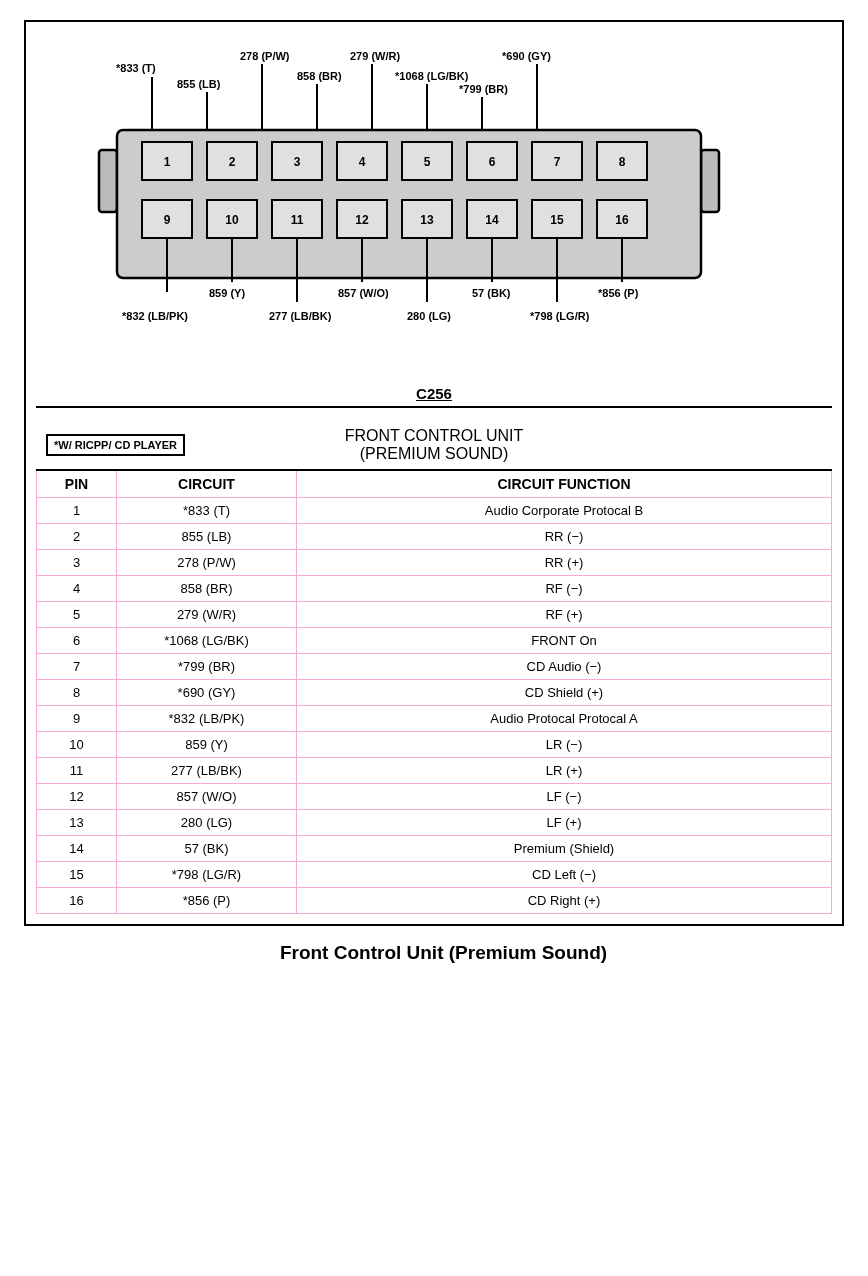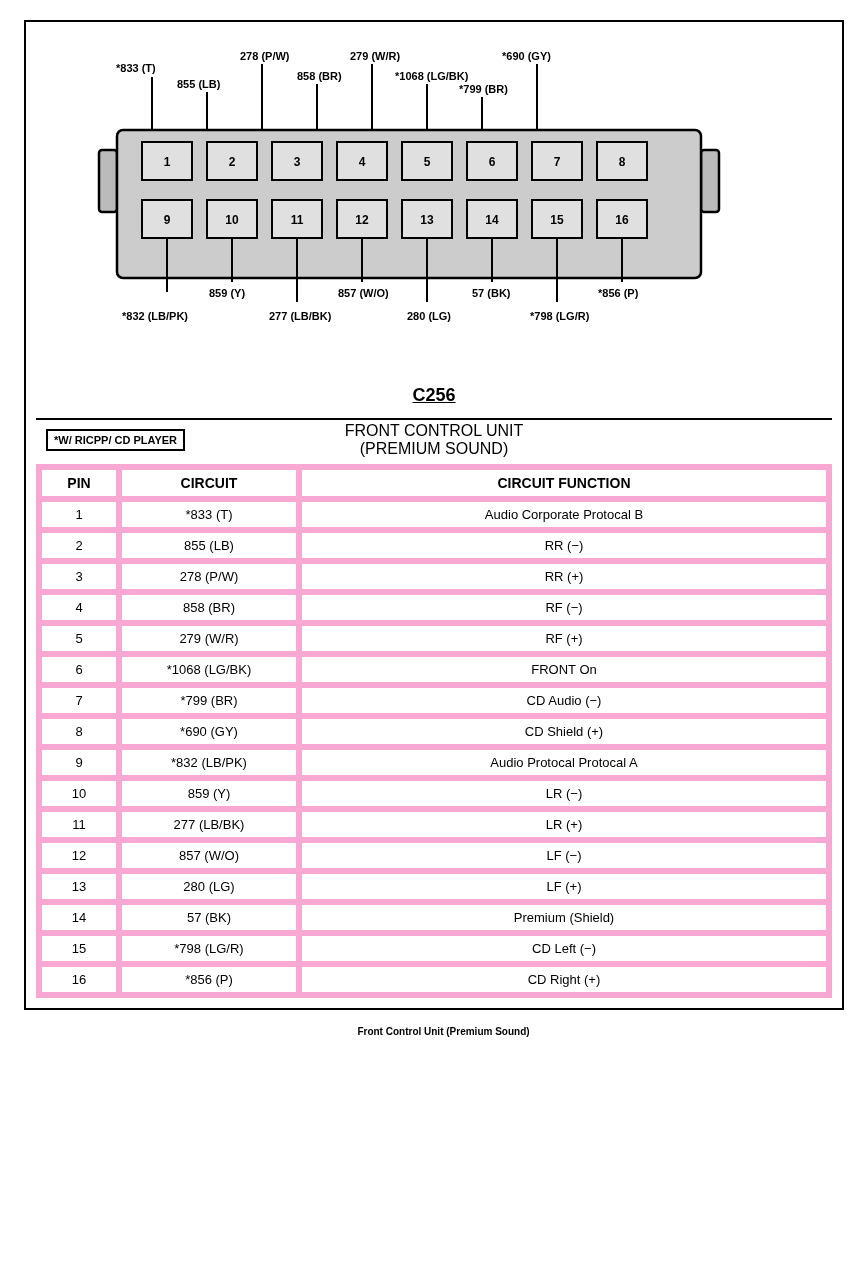--- a/index.html
+++ b/index.html
@@ -25,32 +25,32 @@
       width: 100%;
       padding: 10px 0 5px 0;
       display: flex;
       flex-direction: column;
       align-items: center;
     }
 
     
     .connector-label {
       text-align: center;
-      font-size: 18px;
+      font-size: 15px;
       font-weight: bold;
       text-decoration: underline;
-      margin: 8px 0 12px 0;
+      margin: 8px 0 4px 0;
     }
 
     
     .header-section {
       display: flex;
       align-items: center;
       justify-content: center;
-      padding: 2px 0 6px 0;
+      padding: 19px 0 6px 0;
       position: relative;
       border-top: 2px solid #000;
     }
 
     .header-badge {
       position: absolute;
       left: 10px;
       border: 2px solid #000;
       padding: 3px 6px;
       font-size: 11px;
@@ -65,21 +65,21 @@
     }
 
     
     .pin-table {
       width: 100%;
       border-collapse: collapse;
       border-top: 2px solid #000;
     }
 
     .pin-table th, .pin-table td {
-      border: 6px solid #f9a8d4;
+      border: 1px solid #f9a8d4;
       padding: 5px 24px;
       text-align: center;
       font-size: 13px;
     }
 
     .pin-table th {
       font-weight: bold;
       font-size: 14px;
       background: #fff;
     }
@@ -91,21 +91,21 @@
     .pin-table td:nth-child(2) {
       width: 180px;
     }
 
     .pin-table td:nth-child(3) {
       text-align: center;
     }
 
     .footer-caption {
       text-align: center;
-      font-size: 10px;
+      font-size: 19px;
       font-weight: bold;
       margin-top: 16px;
       margin-left: 19px;
     }
 
     
     .diagram-svg {
       display: block;
       margin: 0 auto;
     }

